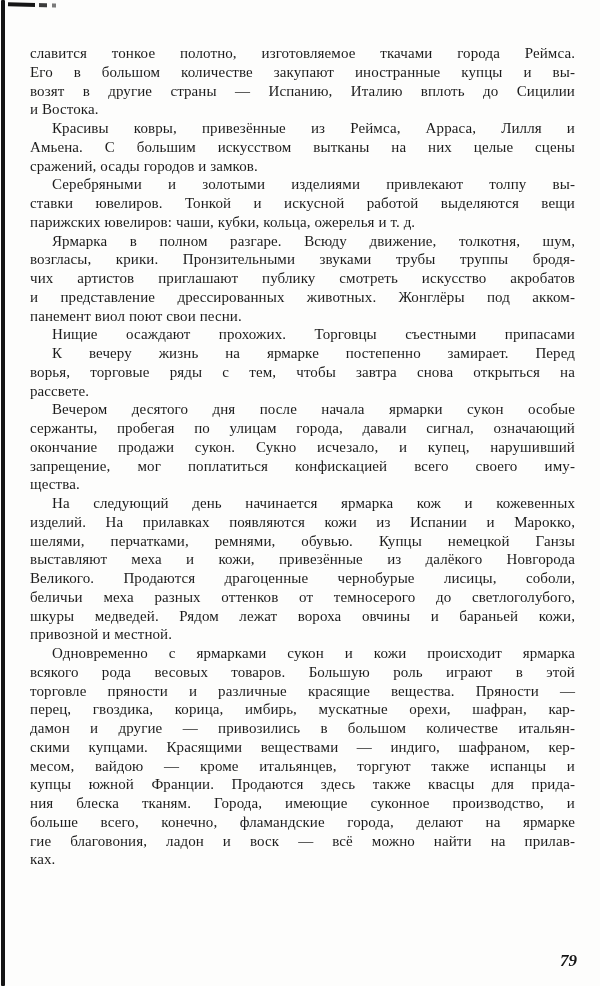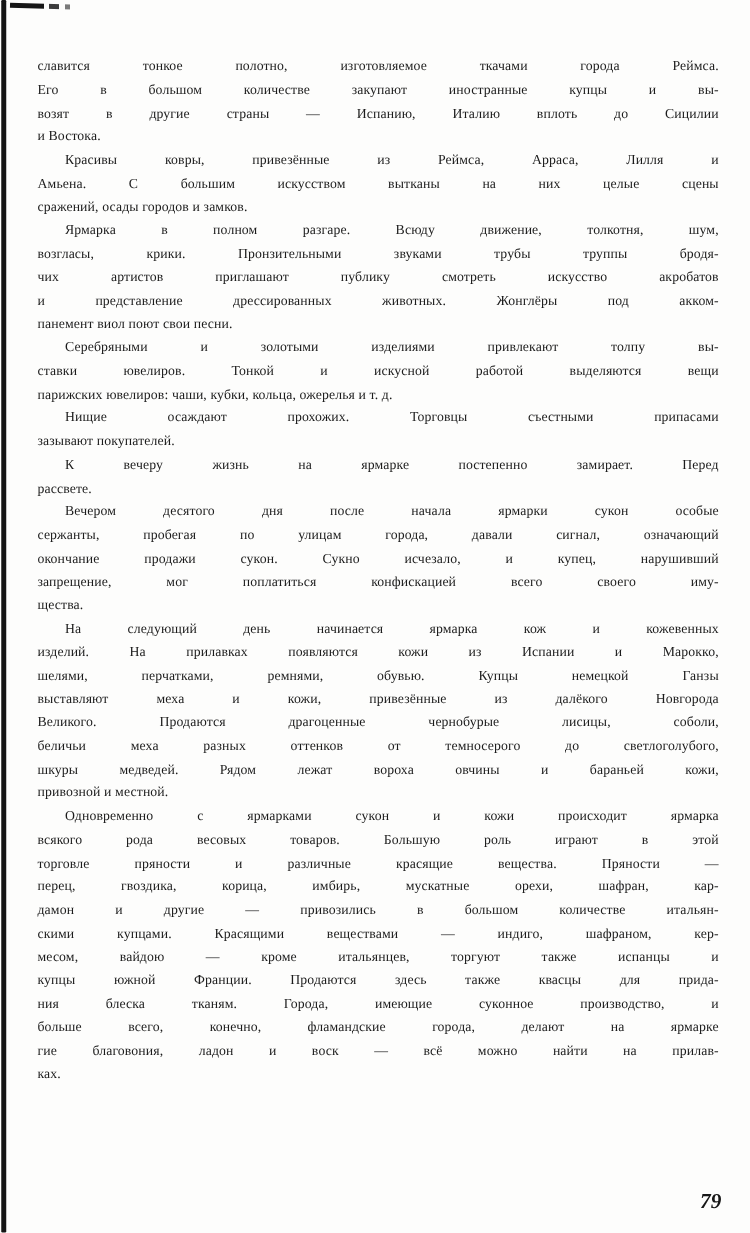--- a/index.html
+++ b/index.html
@@ -43,21 +43,21 @@
       #3c3c3c 31px, #3c3c3c 39px,
       rgba(0,0,0,0) 39px, rgba(0,0,0,0) 44px,
       #7a7a7a 44px, #7a7a7a 48px,
       rgba(0,0,0,0) 48px);
   }
   .text-block {
     position: absolute;
     left: 30px;
     top: 44px;
     width: 545px;
-    font-size: 11px;
+    font-size: 15px;
     line-height: 18.75px;
     letter-spacing: 0.1px;
   }
   .para {
     margin: 0;
     padding: 0;
   }
   .line {
     text-align: justify;
     text-align-last: justify;
@@ -94,37 +94,37 @@
         <div class="line">Его в большом количестве закупают иностранные купцы и вы-</div>
         <div class="line">возят в другие страны — Испанию, Италию вплоть до Сицилии</div>
         <div class="line para-end">и Востока.</div>
       </div>
       <div class="para">
         <div class="line indent">Красивы ковры, привезённые из Реймса, Арраса, Лилля и</div>
         <div class="line">Амьена. С большим искусством вытканы на них целые сцены</div>
         <div class="line para-end">сражений, осады городов и замков.</div>
       </div>
       <div class="para">
+        <div class="line indent">Серебряными и золотыми изделиями привлекают толпу вы-</div>
+        <div class="line">ставки ювелиров. Тонкой и искусной работой выделяются вещи</div>
+        <div class="line para-end">парижских ювелиров: чаши, кубки, кольца, ожерелья и т. д.</div>
+      </div>
+      <div class="para">
         <div class="line indent">Ярмарка в полном разгаре. Всюду движение, толкотня, шум,</div>
         <div class="line">возгласы, крики. Пронзительными звуками трубы труппы бродя-</div>
         <div class="line">чих артистов приглашают публику смотреть искусство акробатов</div>
         <div class="line">и представление дрессированных животных. Жонглёры под акком-</div>
         <div class="line para-end">панемент виол поют свои песни.</div>
       </div>
       <div class="para">
-        <div class="line indent">Серебряными и золотыми изделиями привлекают толпу вы-</div>
-        <div class="line">ставки ювелиров. Тонкой и искусной работой выделяются вещи</div>
-        <div class="line para-end">парижских ювелиров: чаши, кубки, кольца, ожерелья и т. д.</div>
-      </div>
-      <div class="para">
         <div class="line indent">Нищие осаждают прохожих. Торговцы съестными припасами</div>
-        <div class="line para-end">зазывают покупателей.</div>
       </div>
       <div class="para">
         <div class="line indent">К вечеру жизнь на ярмарке постепенно замирает. Перед</div>
+        <div class="line">ворья, торговые ряды с тем, чтобы завтра снова открыться на</div>
         <div class="line para-end">рассвете.</div>
       </div>
       <div class="para">
         <div class="line indent">Вечером десятого дня после начала ярмарки сукон особые</div>
         <div class="line">сержанты, пробегая по улицам города, давали сигнал, означающий</div>
         <div class="line">окончание продажи сукон. Сукно исчезало, и купец, нарушивший</div>
         <div class="line">запрещение, мог поплатиться конфискацией всего своего иму-</div>
         <div class="line para-end">щества.</div>
       </div>
       <div class="para">

